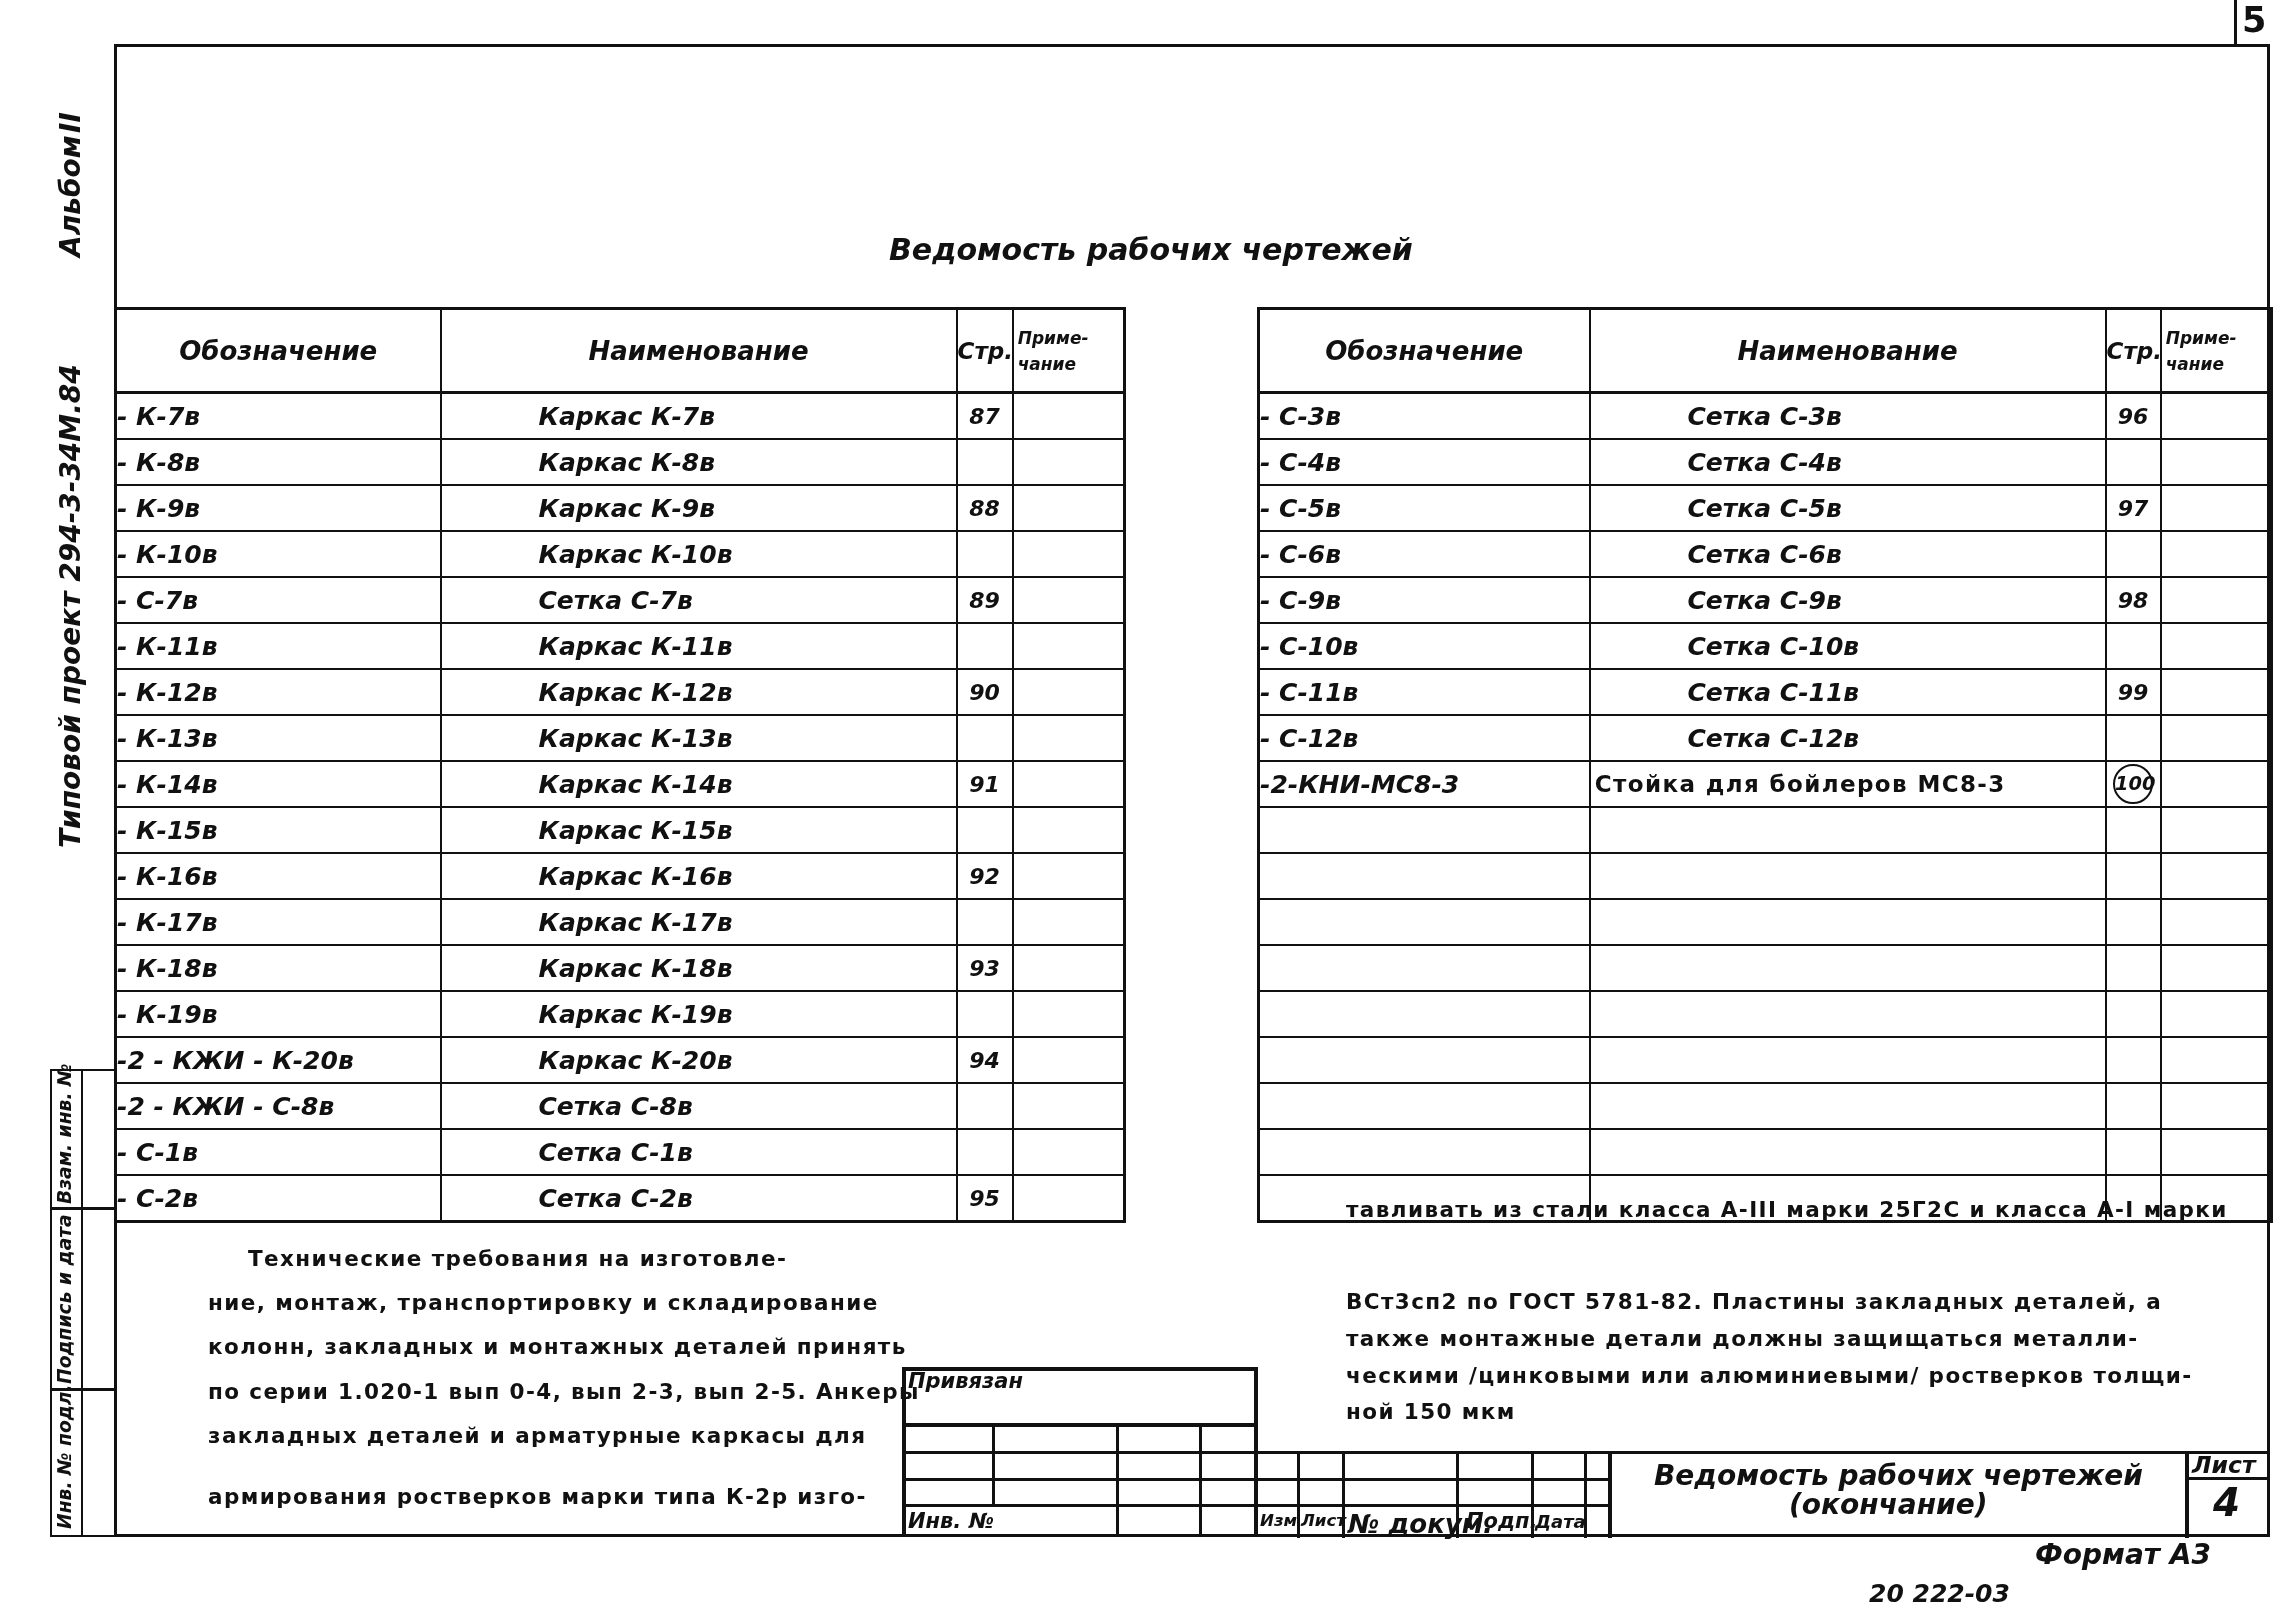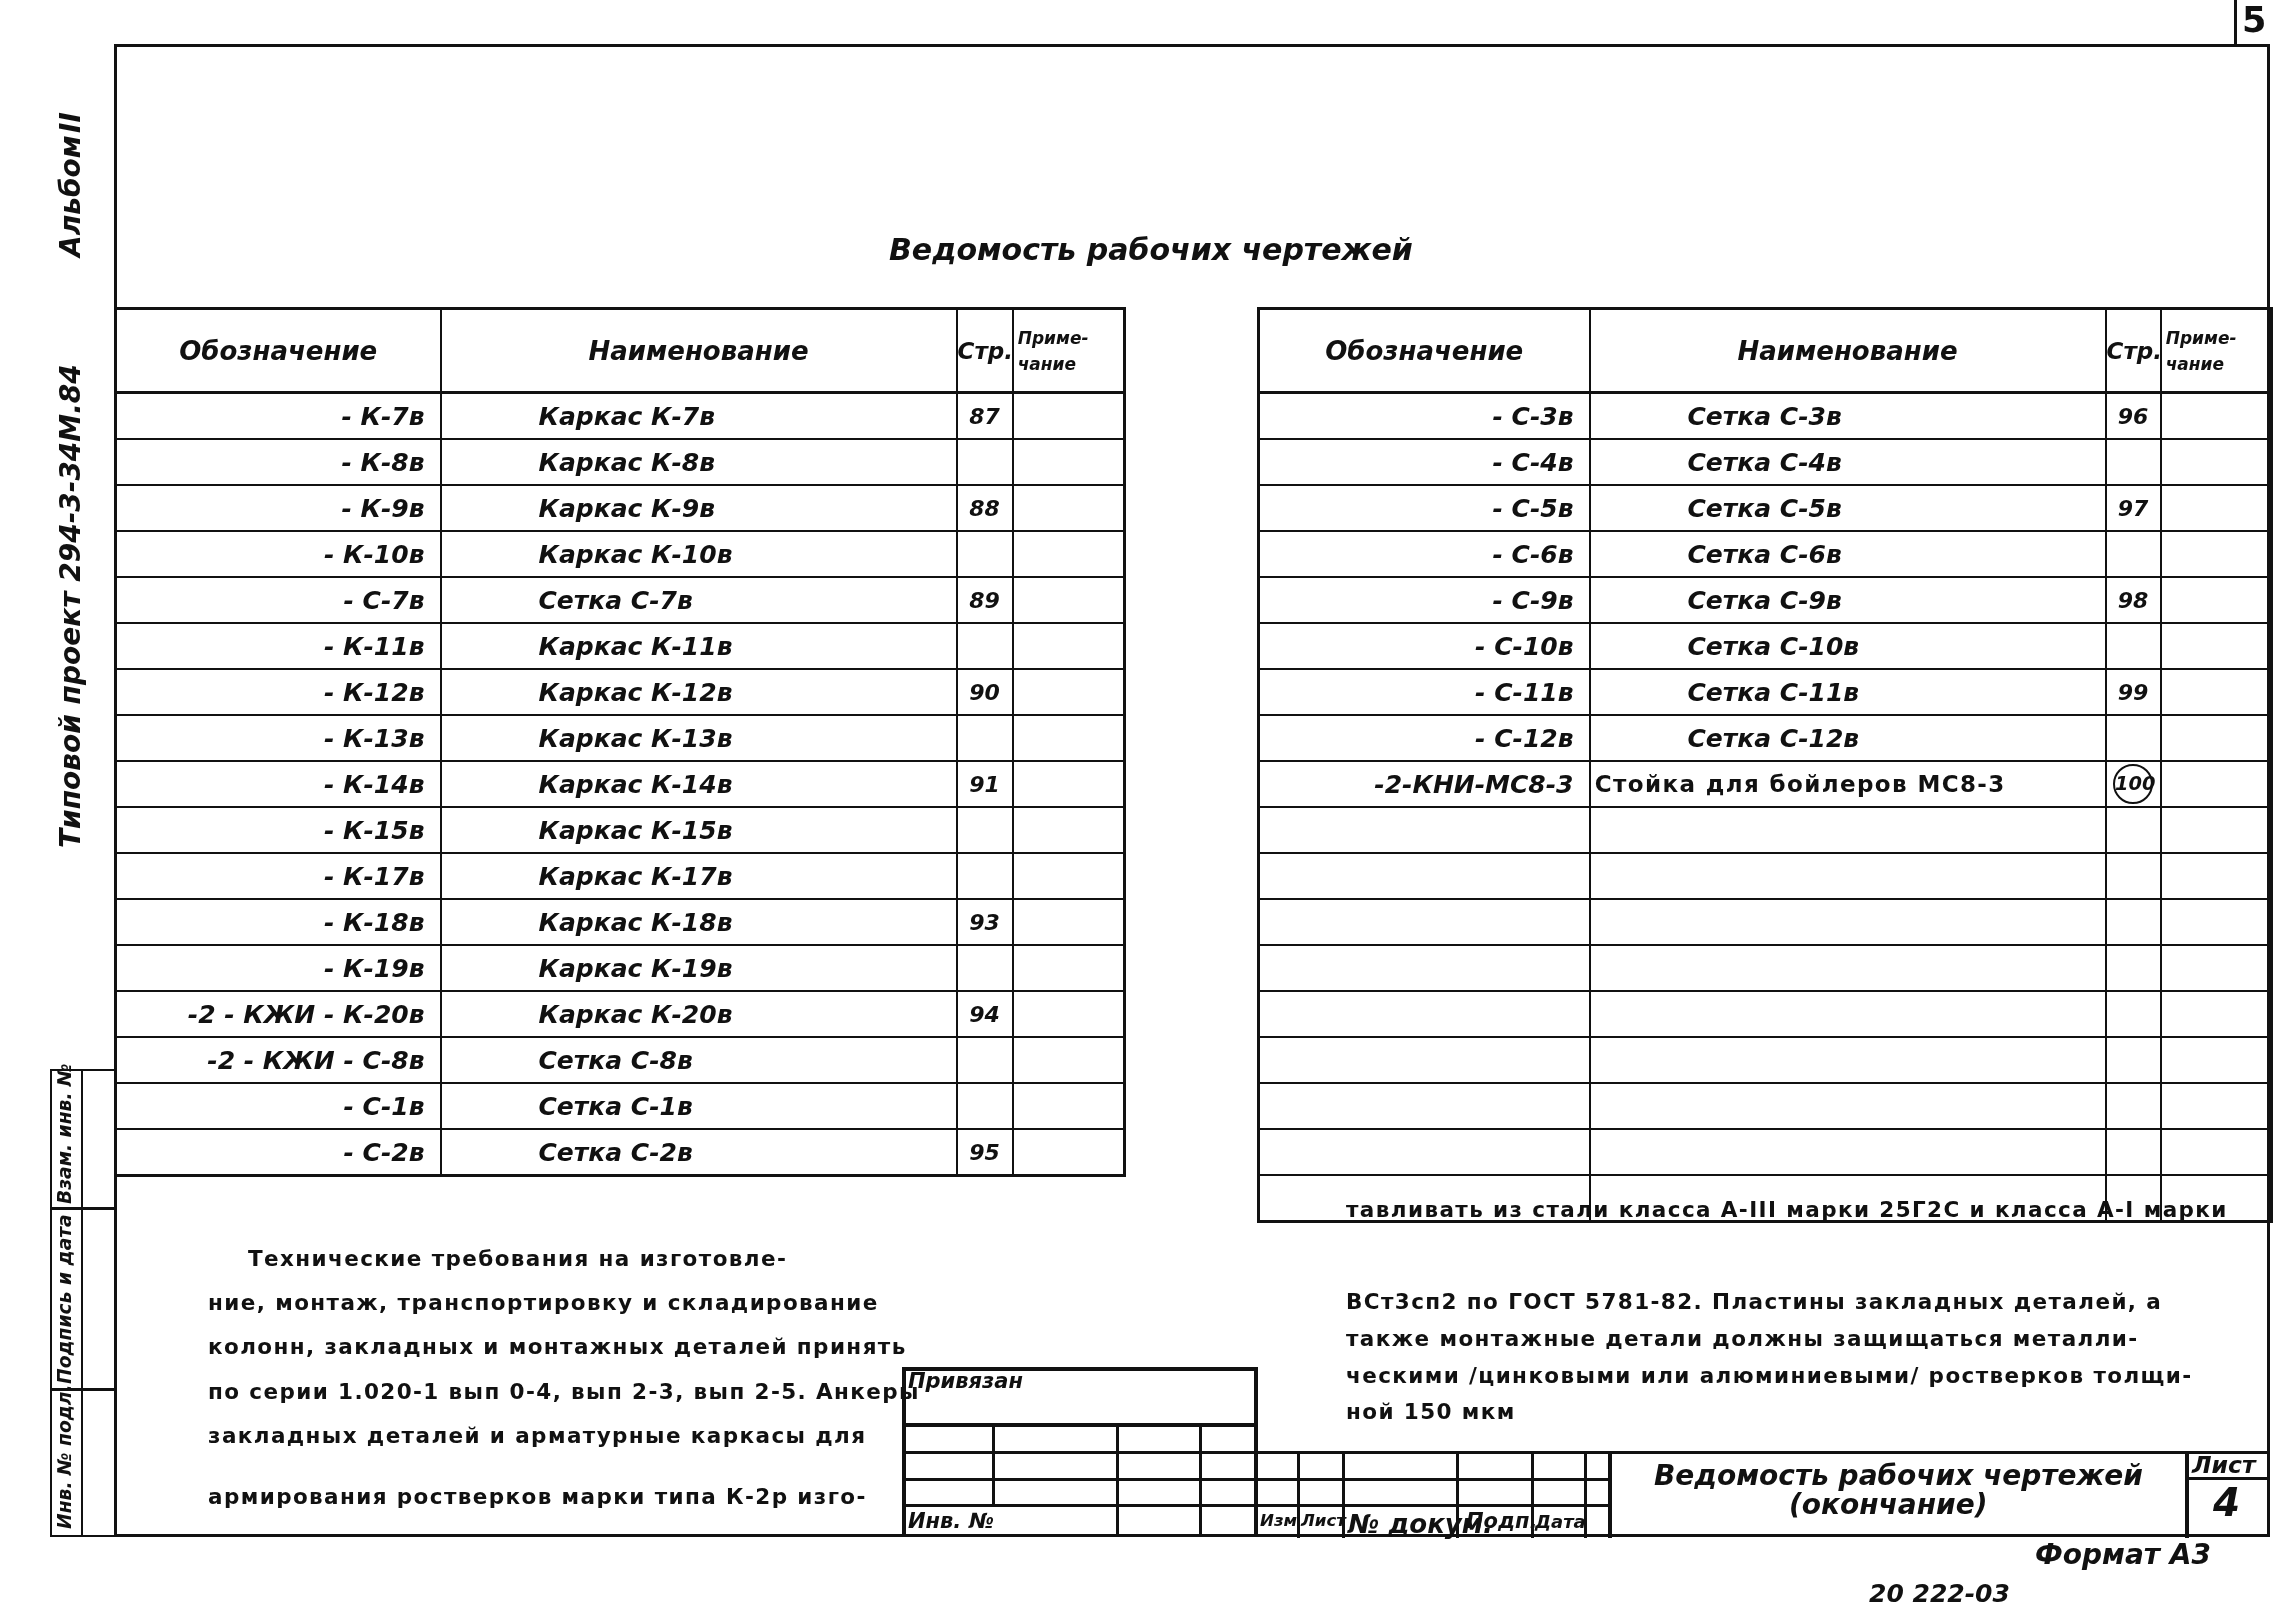--- a/index.html
+++ b/index.html
@@ -27,21 +27,21 @@
   #main-title { position:absolute; left:889px; top:232px; font-size:30px; }
 
   
   table.ved { position:absolute; border-collapse:collapse; table-layout:fixed; }
   table.ved td, table.ved th { border:2.1px solid #111; padding:0; height:44px;
        font-style:italic; font-weight:bold; font-size:25px; overflow:hidden; white-space:nowrap; }
   table.ved { border:3.5px solid #111; }
   table.ved thead th { height:81px; font-size:26px; font-weight:bold; border-bottom:3.5px solid #111; }
   table.ved th.note { font-size:17px; line-height:26px; text-align:left; padding-left:4.2px; }
   table.ved th.pg { font-size:23px; }
-  table.ved td.code { text-align:right; padding-right:15px; }
+  table.ved td.code { padding-right:7px; }
   table.ved td.name { text-align:left; padding-left:97px; }
   table.ved td.name.small { padding-left:4.2px; font-style:normal; font-size:23px; letter-spacing:1.4px; }
   table.ved td.pg { text-align:center; font-size:22px; }
   .circled { display:inline-block; border:2.1px solid #111; border-radius:50%; width:36px; height:36px;
              line-height:36px; font-size:19.4px; text-align:center; }
 
   
   .note-line { position:absolute; font-size:21.5px; font-weight:bold; letter-spacing:1.4px; white-space:nowrap; }
 
   
@@ -142,20 +142,26 @@
         <td class="pg">91</td>
         <td class="note"></td>
       </tr>
       <tr>
         <td class="code">- К-15в</td>
         <td class="name">Каркас  К-15в</td>
         <td class="pg"></td>
         <td class="note"></td>
       </tr>
       <tr>
+        <td class="code">- К-16в</td>
+        <td class="name">Каркас  К-16в</td>
+        <td class="pg">92</td>
+        <td class="note"></td>
+      </tr>
+      <tr>
         <td class="code">- К-17в</td>
         <td class="name">Каркас  К-17в</td>
         <td class="pg"></td>
         <td class="note"></td>
       </tr>
       <tr>
         <td class="code">- К-18в</td>
         <td class="name">Каркас  К-18в</td>
         <td class="pg">93</td>
         <td class="note"></td>

